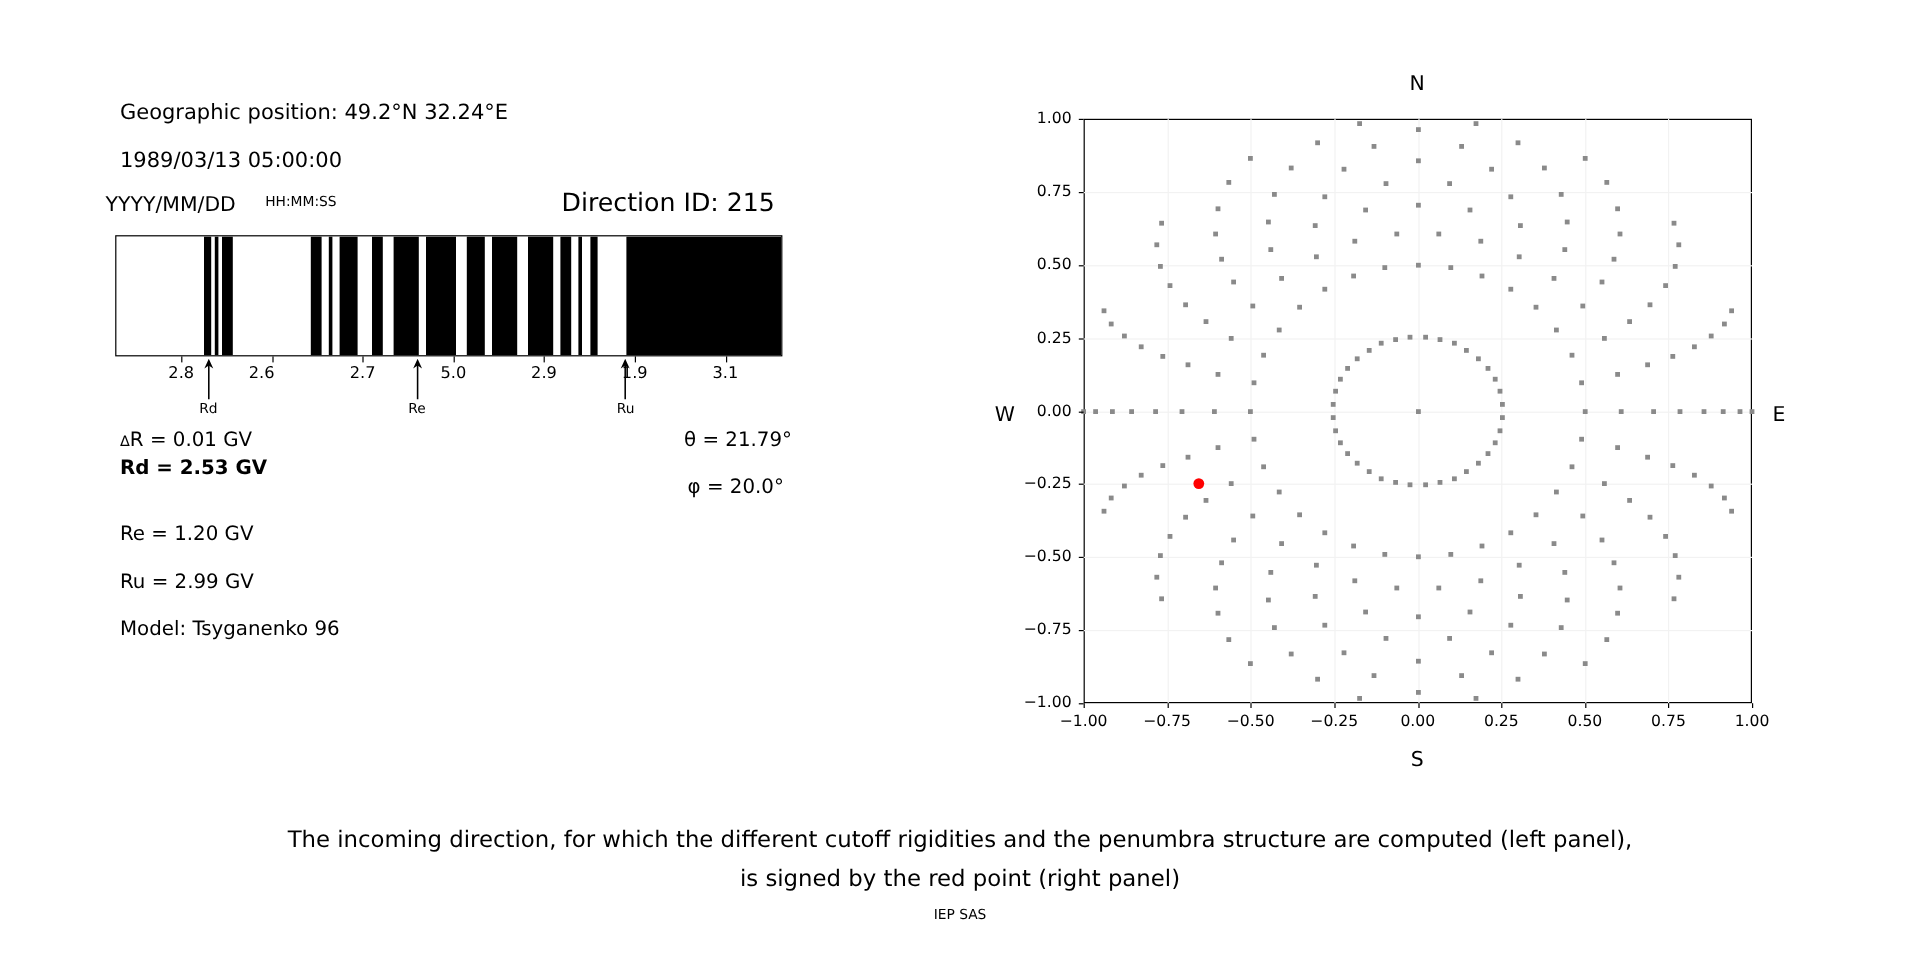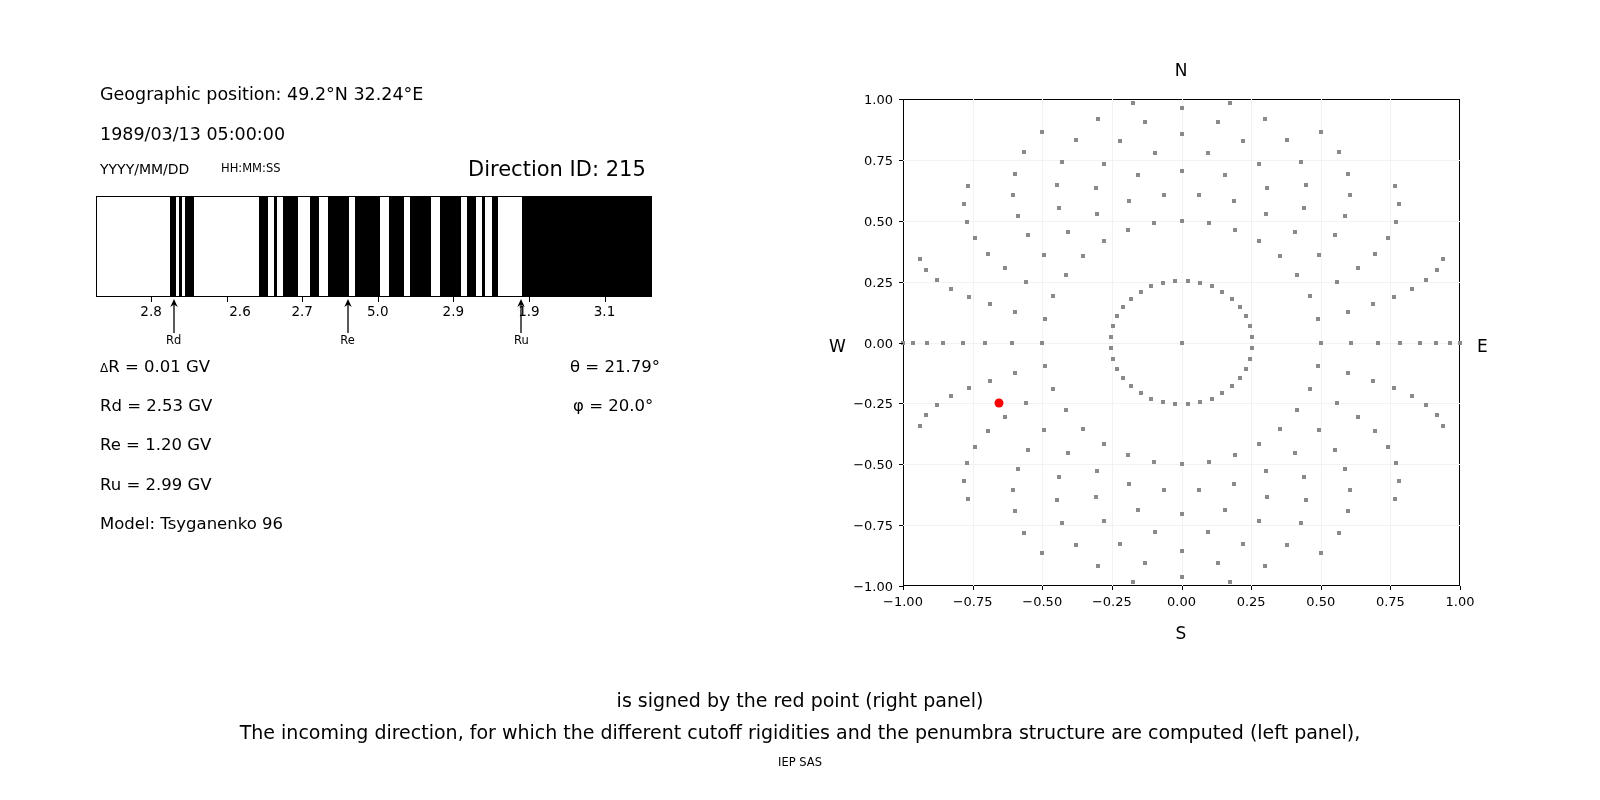--- a/index.html
+++ b/index.html
@@ -6,21 +6,21 @@
   body{
     width:1600px;height:800px;position:relative;background:#ffffff;
     font-family:"DejaVu Sans","Liberation Sans",sans-serif;color:#000;
     overflow:hidden;
   }
   .abs{position:absolute;}
 
   
   #geo-position{left:100px;top:84px;font-size:17.5px;}
   #datetime{left:100px;top:124px;font-size:17.5px;}
-  #fmt-date{left:100px;top:161px;font-size:14px;}
+  #fmt-date{left:88px;top:161px;font-size:17px;}
   #fmt-time{left:221px;top:161px;font-size:11.5px;}
   #direction-id{left:468px;top:157px;font-size:21px;}
 
   
   #penumbra-wrap{left:96px;top:196px;width:556px;height:101px;}
   #penumbra-bar{
     position:absolute;left:0;top:0;width:556px;height:101px;
     background:#ffffff;border:1px solid #000;box-sizing:border-box;
     overflow:hidden;
   }
@@ -98,21 +98,21 @@
       <div class="band" style="left: 385.457px; width: 3.02319px;"></div>
       <div class="band" style="left: 394.527px; width: 6.04638px;"></div>
       <div class="band" style="left: 424.759px; width: 129.241px;"></div>
     </div>
 </div>
 
 <div class="abs" id="rig-axis">
     <div class="rig-tick" style="left: 55.0396px;"></div>
     <div class="rig-lbl" style="left: 55.0396px;">2.8</div>
     <div class="rig-tick" style="left: 130.619px;"></div>
-    <div class="rig-lbl" style="left: 144px;">2.6</div>
+    <div class="rig-lbl" style="left: 122px;">2.6</div>
     <div class="rig-tick" style="left: 206.199px;"></div>
     <div class="rig-lbl" style="left: 206.199px;">2.7</div>
     <div class="rig-tick" style="left: 281.779px;"></div>
     <div class="rig-lbl" style="left: 281.779px;">5.0</div>
     <div class="rig-tick" style="left: 357.359px;"></div>
     <div class="rig-lbl" style="left: 357.359px;">2.9</div>
     <div class="rig-tick" style="left: 432.939px;"></div>
     <div class="rig-lbl" style="left: 432.939px;">1.9</div>
     <div class="rig-tick" style="left: 508.518px;"></div>
     <div class="rig-lbl" style="left: 508.518px;">3.1</div>
@@ -127,21 +127,21 @@
       </svg></div>
     <div class="marker-lbl" style="left: 251.547px;">Re</div>
     <div class="marker-arrow" style="left: 425.381px;"><svg width="11" height="34" viewBox="0 0 11 34">
         <line x1="5.5" y1="34" x2="5.5" y2="5" stroke="#000" stroke-width="1.3"></line>
         <path d="M5.5 0 L9.2 8 L5.5 5.6 L1.8 8 Z" fill="#000"></path>
       </svg></div>
     <div class="marker-lbl" style="left: 425.381px;">Ru</div>
   </div>
 
 <div class="param" style="top:357px;"><span class="dR-delta">Δ</span><span>R = 0.01 GV</span></div>
-<div class="param" style="top:396px;">Rd = 2.53 GV</div>
+<div class="param" style="top:380px;font-weight:bold;">Rd = 2.53 GV</div>
 <div class="param" style="top:435px;">Re = 1.20 GV</div>
 <div class="param" style="top:475px;">Ru = 2.99 GV</div>
 <div class="param" style="top:514px;">Model: Tsyganenko 96</div>
 <div class="param-r" style="left:570px;top:357px;">θ = 21.79°</div>
 <div class="param-r" style="left:573px;top:396px;">φ = 20.0°</div>
 
 <div class="abs" id="scatter-panel">
   <div id="scatter-frame"></div>
 <div class="gridline v" style="left: 69.625px;"></div>
     <div class="gridline v" style="left: 139.25px;"></div>
@@ -395,22 +395,22 @@
     <div class="pt" style="left: 139.25px; top: 32.6228px; background: rgb(138, 138, 138);"></div>
     <div class="pt" style="left: 230.139px; top: 3.69931px; background: rgb(138, 138, 138);"></div>
     <div id="red-point" style="left: 96.0825px; top: 304.375px; background: rgb(255, 0, 0);"></div>
   </div>
 <div class="abs" id="lbl-N" style="left:1181px;top:60px;">N</div>
 <div class="abs" id="lbl-S" style="left:1181px;top:623px;">S</div>
 <div class="abs" id="lbl-W" style="left:829px;top:346px;">W</div>
 <div class="abs" id="lbl-E" style="left:1477px;top:346px;">E</div>
 
 <div class="abs" id="caption">
+  <div>The incoming direction, for which the different cutoff rigidities and the penumbra structure are computed (left panel),</div>
   <div>is signed by the red point (right panel)</div>
-  <div>The incoming direction, for which the different cutoff rigidities and the penumbra structure are computed (left panel),</div>
 </div>
 <div class="abs" id="footer">IEP SAS</div>
 
 <div class="abs ax-tick" style="left: 899px; top: 586px; width: 4px; height: 1.1px;"></div>
 <div class="abs ytick-lbl" style="left: 841px; top: 586px; width: 52px;">−1.00</div>
 <div class="abs ax-tick" style="left: 899px; top: 525.125px; width: 4px; height: 1.1px;"></div>
 <div class="abs ytick-lbl" style="left: 841px; top: 525.125px; width: 52px;">−0.75</div>
 <div class="abs ax-tick" style="left: 899px; top: 464.25px; width: 4px; height: 1.1px;"></div>
 <div class="abs ytick-lbl" style="left: 841px; top: 464.25px; width: 52px;">−0.50</div>
 <div class="abs ax-tick" style="left: 899px; top: 403.375px; width: 4px; height: 1.1px;"></div>

